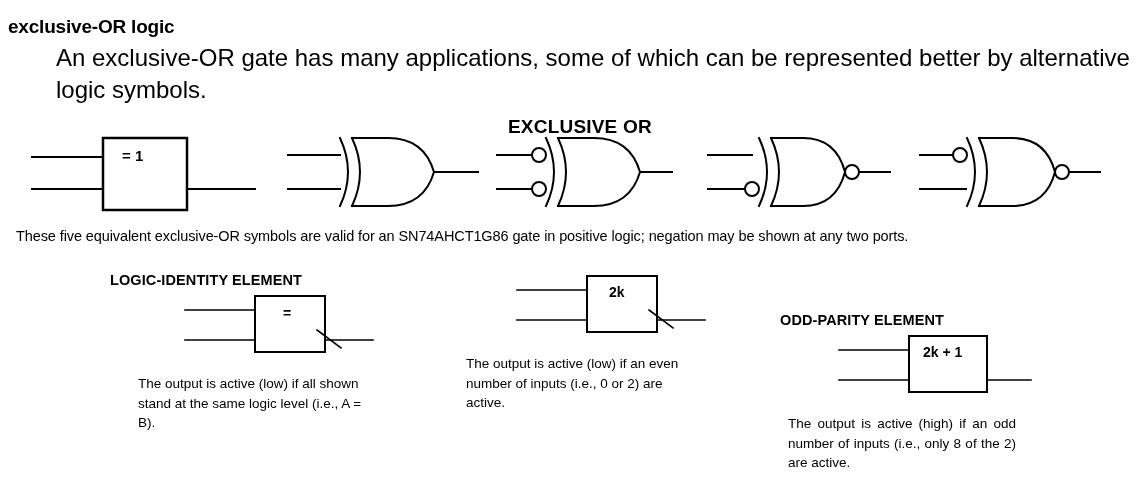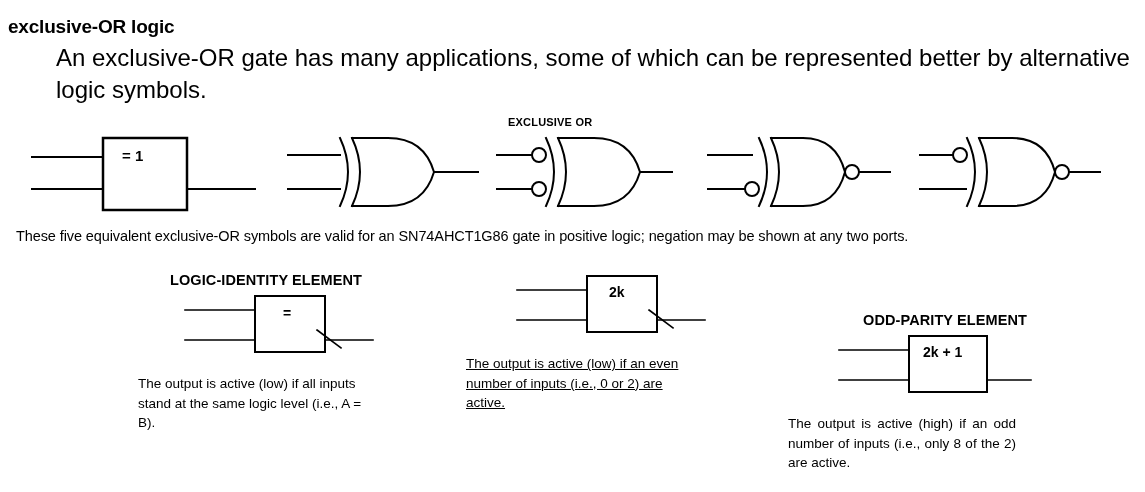--- a/index.html
+++ b/index.html
@@ -34,21 +34,21 @@
     left: 56px;
     top: 42px;
     width: 1080px;
     font-size: 24px;
     line-height: 1.35;
   }
   .exor-label {
     position: absolute;
     left: 508px;
     top: 116px;
-    font-size: 11px;
+    font-size: 19px;
     font-weight: bold;
     letter-spacing: 0.2px;
   }
   .symbols-row {
     position: absolute;
     left: 0;
     top: 132px;
     width: 1145px;
     height: 90px;
   }
@@ -64,39 +64,38 @@
     position: absolute;
     top: 272px;
     width: 340px;
   }
   .col-1 { left: 110px; }
   .col-2 { left: 452px; }
   .col-3 { left: 780px; }
   .col-head {
     font-size: 14.5px;
     font-weight: bold;
-    text-align: center;
     letter-spacing: 0.1px;
     margin: 0 0 4px 0;
   }
   .col-1 .col-head { padding-right: 28px; }
   .col-2 .col-head { padding-right: 20px; }
   .col-3 .col-head { padding-right: 10px; margin-top: 40px; }
   .col-svg {
     display: block;
     margin: 0 auto;
   }
   .col-text {
     font-size: 13.5px;
     line-height: 1.45;
     width: 228px;
     margin-top: 12px;
   }
   .col-1 .col-text { margin-left: 28px; }
-  .col-2 .col-text { margin-left: 14px; text-decoration: underline; }
+  .col-2 .col-text { margin-left: 14px; }
   .col-3 .col-text { margin-left: 8px; text-align: justify; }
   svg { display: block; }
   svg text { font-family: "Liberation Sans", sans-serif; }
 </style>
 </head>
 <body>
 
 <div class="page">
 
   <div class="title">exclusive-OR logic</div>
@@ -170,21 +169,21 @@
     <svg class="col-svg" width="250" height="70" viewBox="0 0 250 70">
       <g stroke="#000" stroke-width="1.6" fill="none" stroke-linecap="square">
         <line x1="30" y1="18" x2="100" y2="18"></line>
         <line x1="30" y1="48" x2="100" y2="48"></line>
         <rect x="100" y="4" width="70" height="56" stroke-width="2"></rect>
         <line x1="170" y1="48" x2="218" y2="48"></line>
         <line x1="162" y1="38" x2="186" y2="56"></line>
         <text x="128" y="26" font-size="14" font-weight="bold" fill="#000" stroke="none">=</text>
       </g>
     </svg>
-    <div class="col-text">The output is active (low) if all inputs stand at the same logic level (i.e., A = B).</div>
+    <div class="col-text">The output is active (low) if all shown stand at the same logic level (i.e., A = B).</div>
   </div>
 
   <div class="col col-2">
     <svg class="col-svg" width="250" height="70" viewBox="0 0 250 70">
       <g stroke="#000" stroke-width="1.6" fill="none" stroke-linecap="square">
         <line x1="20" y1="18" x2="90" y2="18"></line>
         <line x1="20" y1="48" x2="90" y2="48"></line>
         <rect x="90" y="4" width="70" height="56" stroke-width="2"></rect>
         <line x1="160" y1="48" x2="208" y2="48"></line>
         <line x1="152" y1="38" x2="176" y2="56"></line>

